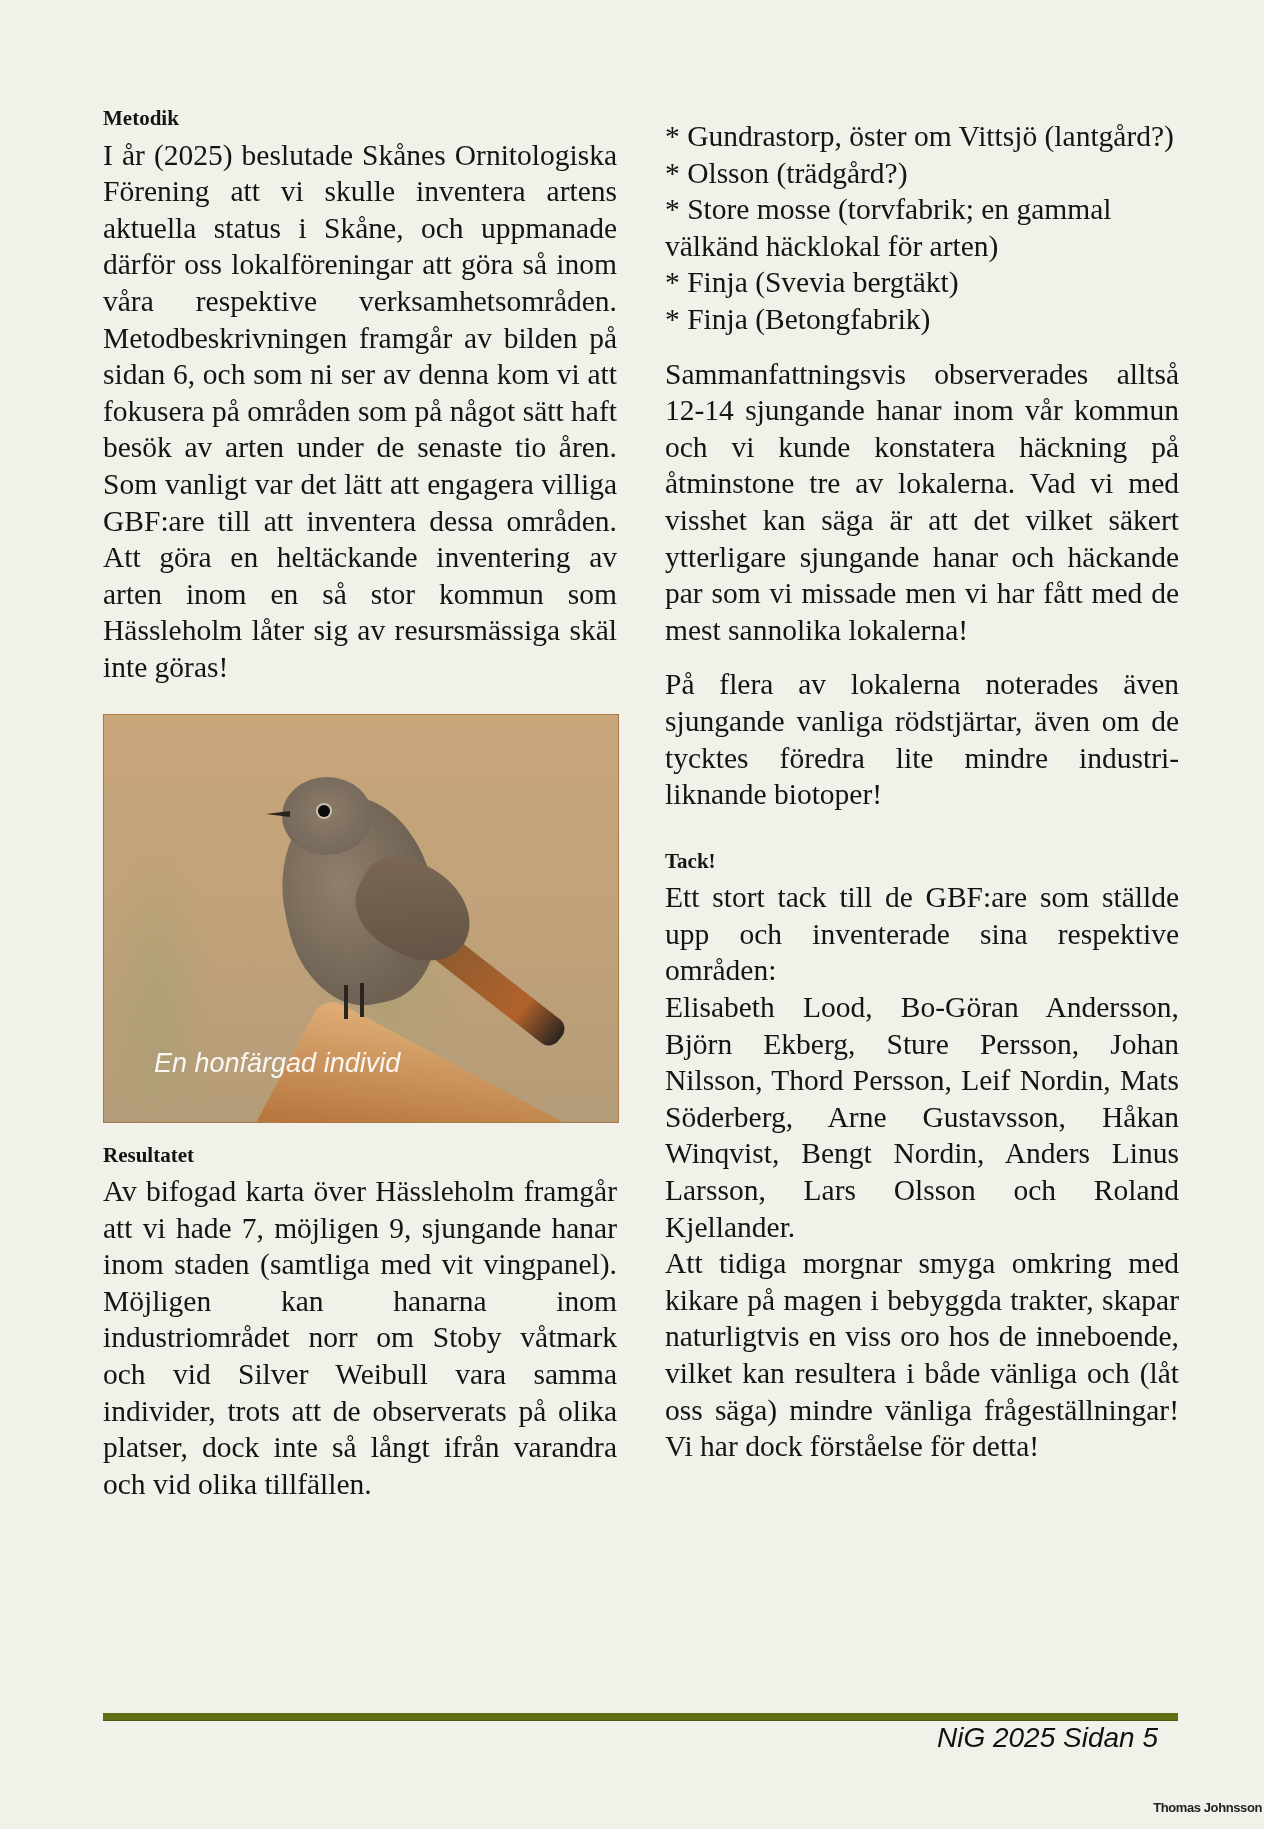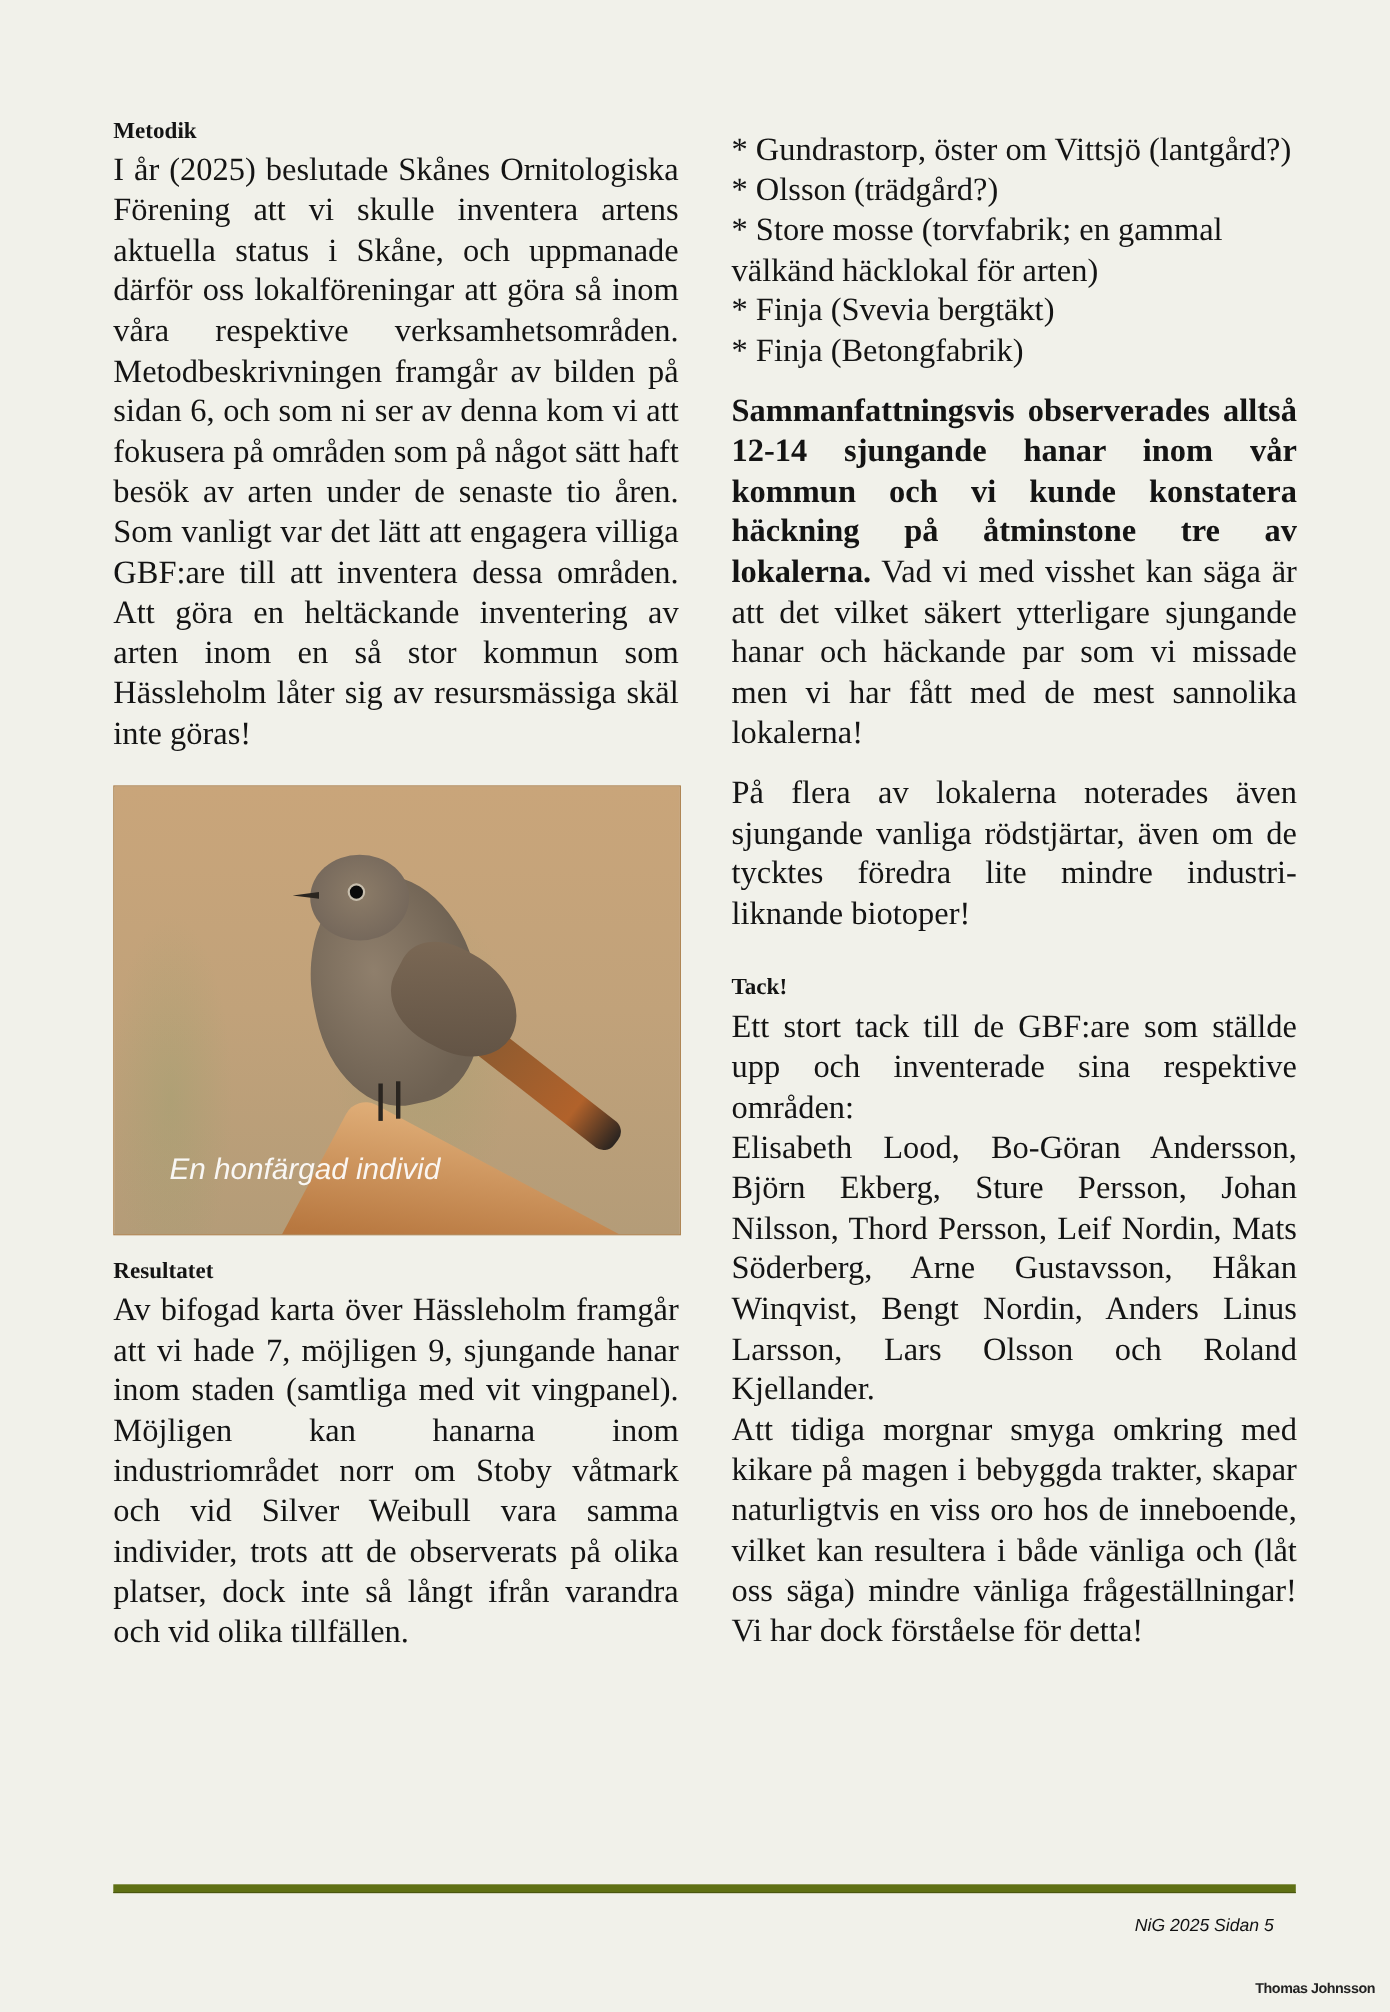--- a/index.html
+++ b/index.html
@@ -14,21 +14,21 @@
     position: absolute; top: 100px; width: 514px;
     font-size: 29.5px; line-height: 36.6px;
     text-align: justify; hyphens: manual;
   }
   .col.left { left: 103px; }
   .col.right { left: 665px; }
   .col p { margin: 0; }
   .h { font-weight: bold; font-size: 21px; margin: 0; }
   .gap { height: 18px; }
   .gap-lg { height: 30px; }
-  .b { font-weight: bold; }
+  .b { font-weight: normal; }
   .list p { margin: 0; text-align: left; }
   .photo {
     position: relative; width: 514px; height: 407px; margin: 28px 0 14px 0;
     background:
       radial-gradient(ellipse 120px 200px at 55% 60%, rgba(150,160,110,0.35), transparent 70%),
       radial-gradient(ellipse 80px 240px at 10% 70%, rgba(150,160,110,0.35), transparent 70%),
       linear-gradient(180deg, #c9a57a 0%, #c1a27a 50%, #b49c78 100%);
     border: 1px solid #a87a45;
     overflow: hidden;
   }
@@ -75,24 +75,24 @@
     font-family: "Liberation Sans", sans-serif; font-style: italic;
     font-size: 27px; color: #ffffff; opacity: 0.92;
   }
   .footer-rule {
     position: absolute; left: 103px; top: 1713px; width: 1075px; height: 7px;
     background: #5f7014; border-bottom: 1px solid #4a5710;
   }
   .page-num {
     position: absolute; right: 106px; top: 1722px;
     font-family: "Liberation Sans", sans-serif; font-style: italic;
-    font-size: 16px; color: #111; margin-top: 20px;
+    font-size: 28px; color: #111;
   }
   .credit {
-    position: absolute; right: 14px; top: 1800px;
+    position: absolute; right: 2px; top: 1800px;
     font-family: "Liberation Sans", sans-serif; font-weight: bold;
     font-size: 13px; color: #222; letter-spacing: -0.4px;
   }
 </style>
 </head>
 <body>
 
 <div class="col left">
   <h2 class="h">Metodik</h2>
   <p>I år (2025) beslutade Skånes Ornitologiska Förening att vi skulle inventera artens aktuella status i Skåne, och uppmanade därför oss lokalföreningar att göra så inom våra respektive verksamhetsområden.  Metodbeskrivningen framgår av bilden på sidan 6, och som ni ser av denna kom vi att fokusera på områden som på något sätt haft besök av arten under de senaste tio åren. Som vanligt var det lätt att engagera villiga GBF:are till att inventera dessa områden. Att göra en heltäckande inventering av arten inom en så stor kommun som Hässleholm låter sig av resursmässiga skäl inte göras!</p>

